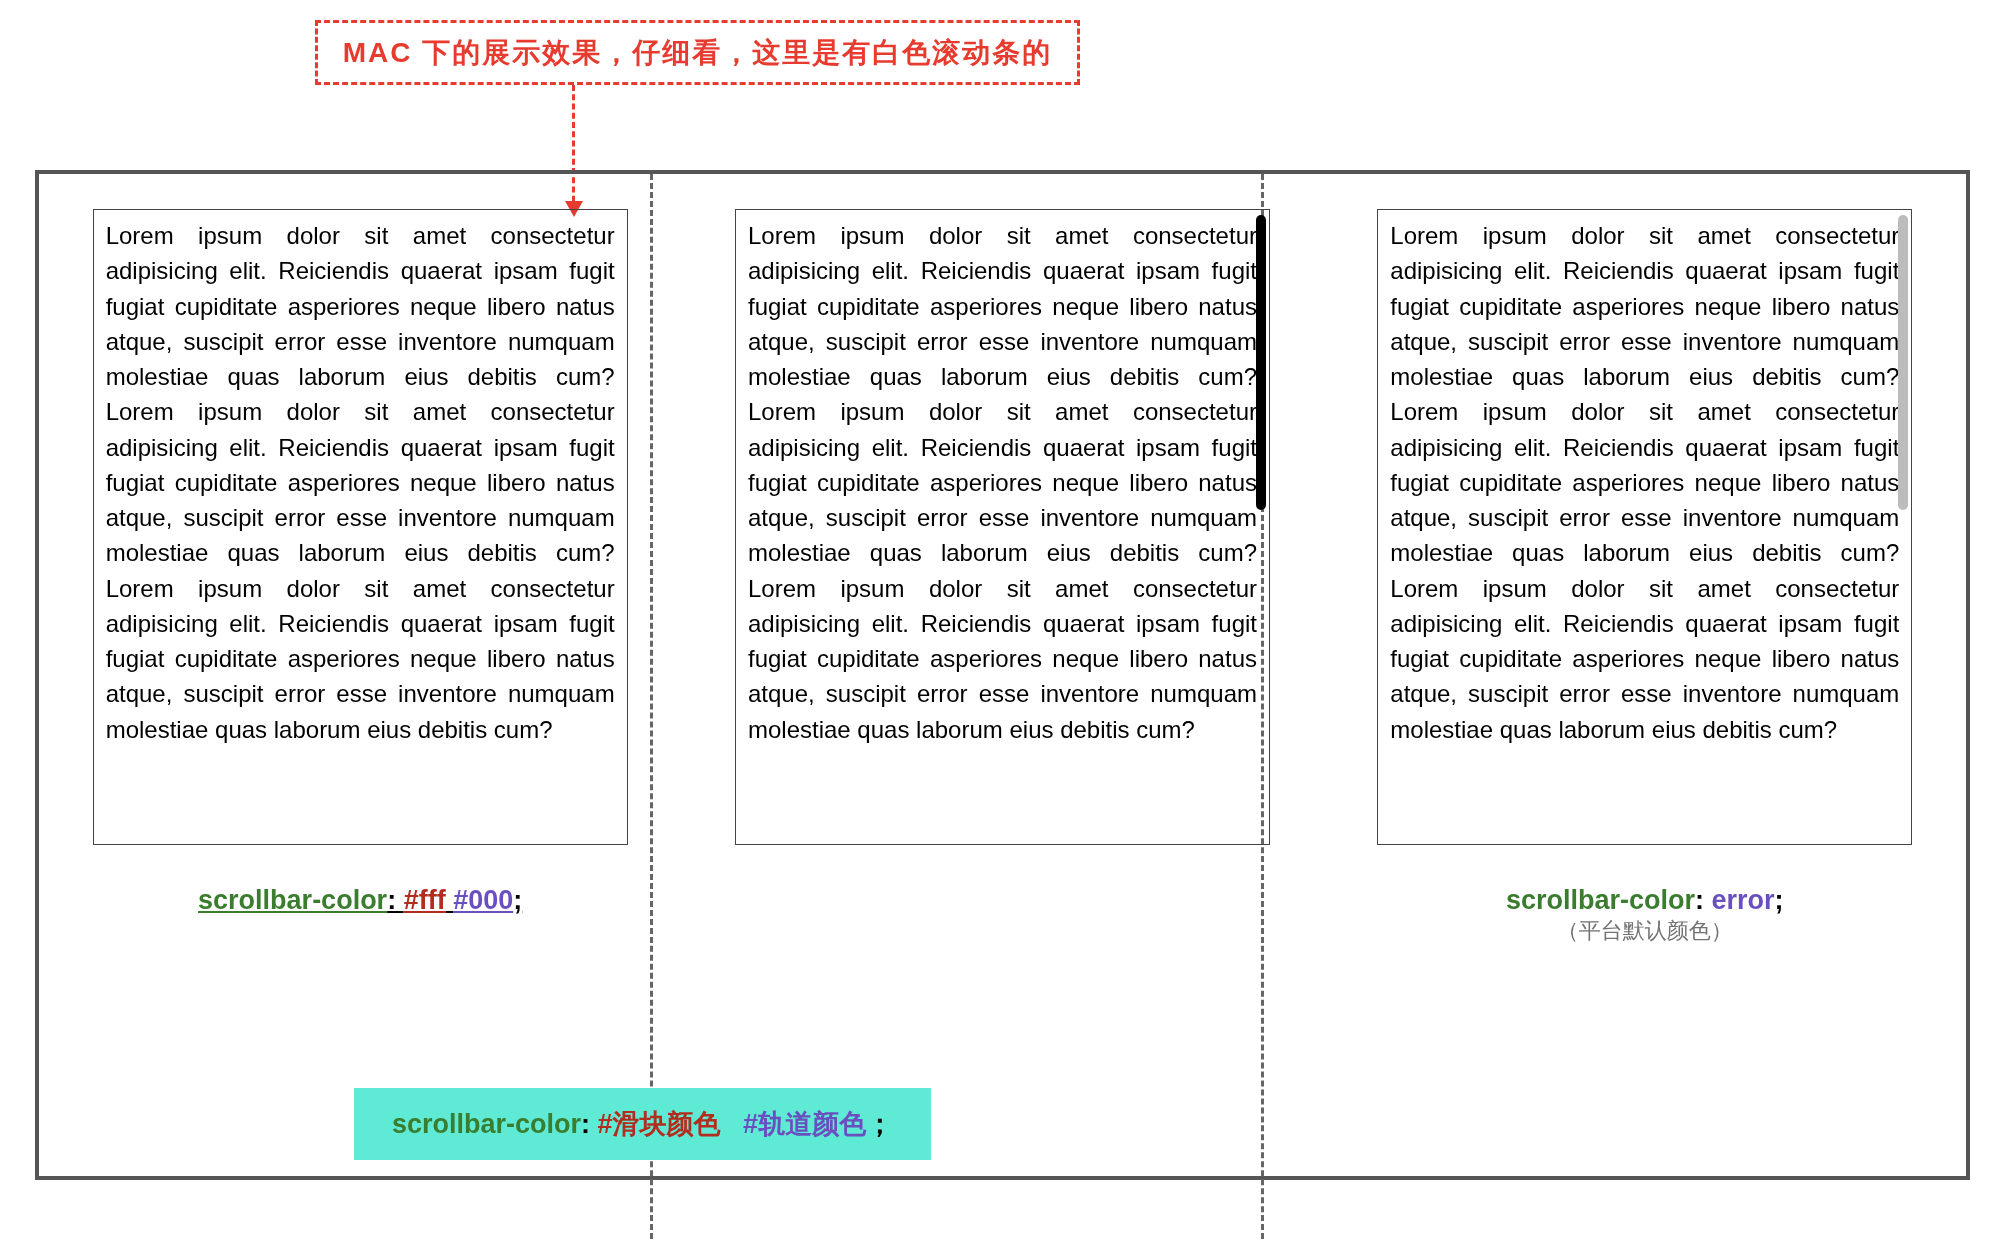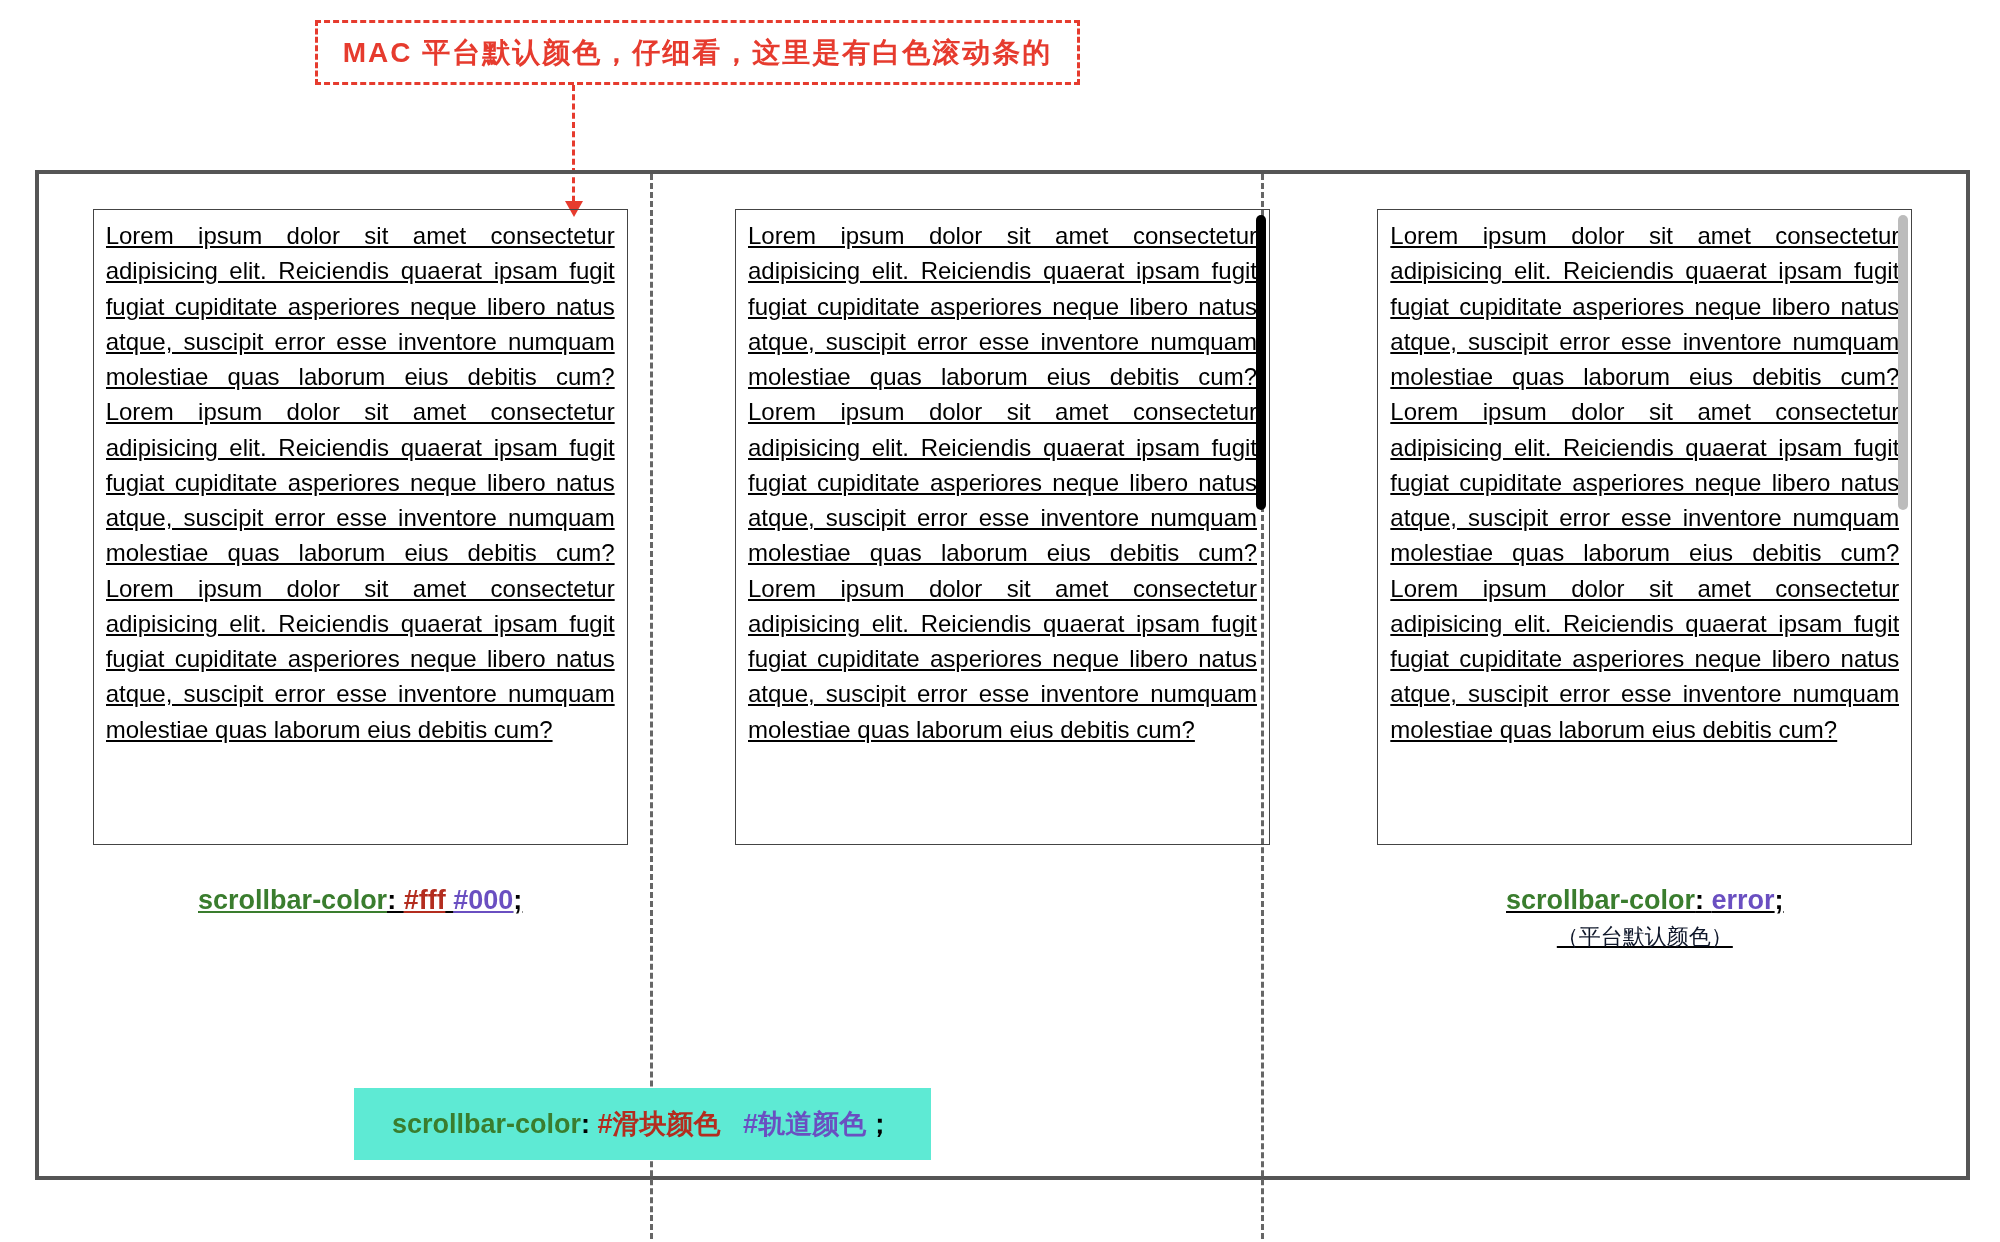--- a/index.html
+++ b/index.html
@@ -60,21 +60,20 @@
       display: flex;
       flex: 1;
       position: relative;
     }
     .column {
       flex: 1;
       padding: 35px 50px 0 50px;
       display: flex;
       flex-direction: column;
       align-items: center;
-      text-decoration: underline;
     }
     .divider {
       position: absolute;
       top: 0;
       bottom: -90px;
       width: 0;
       border-left: 3px dashed #666;
     }
     .divider1 { left: 611px; }
     .divider2 { left: 1222px; }
@@ -108,39 +107,38 @@
       font-size: 27px;
       font-weight: bold;
       text-align: center;
     }
     .label-underline { text-decoration: underline; }
     .c-green { color: #3a7d2e; }
     .c-black { color: #000; }
     .c-red { color: #b32d1f; }
     .c-purple { color: #6a4fc1; }
     .subnote {
-      color: #0f172a;
+      color: #737373;
       font-size: 22px;
-      margin-top: 6px;
     }
     .bottom-legend {
       position: absolute;
       bottom: 16px;
       left: 315px;
       background: #5eead4;
       padding: 18px 38px;
       font-size: 27px;
       font-weight: bold;
     }
   </style>
 </head>
 <body>
 
 <div class="callout-box">
-  <span class="callout-text">MAC 平台默认颜色，仔细看，这里是有白色滚动条的</span>
+  <span class="callout-text">MAC 下的展示效果，仔细看，这里是有白色滚动条的</span>
 </div>
 <div class="callout-arrow-line"></div>
 <div class="callout-arrow-head"></div>
 
 <div class="main-container">
   <div class="columns">
     <div class="divider divider1"></div>
     <div class="divider divider2"></div>
 
     <div class="column">

